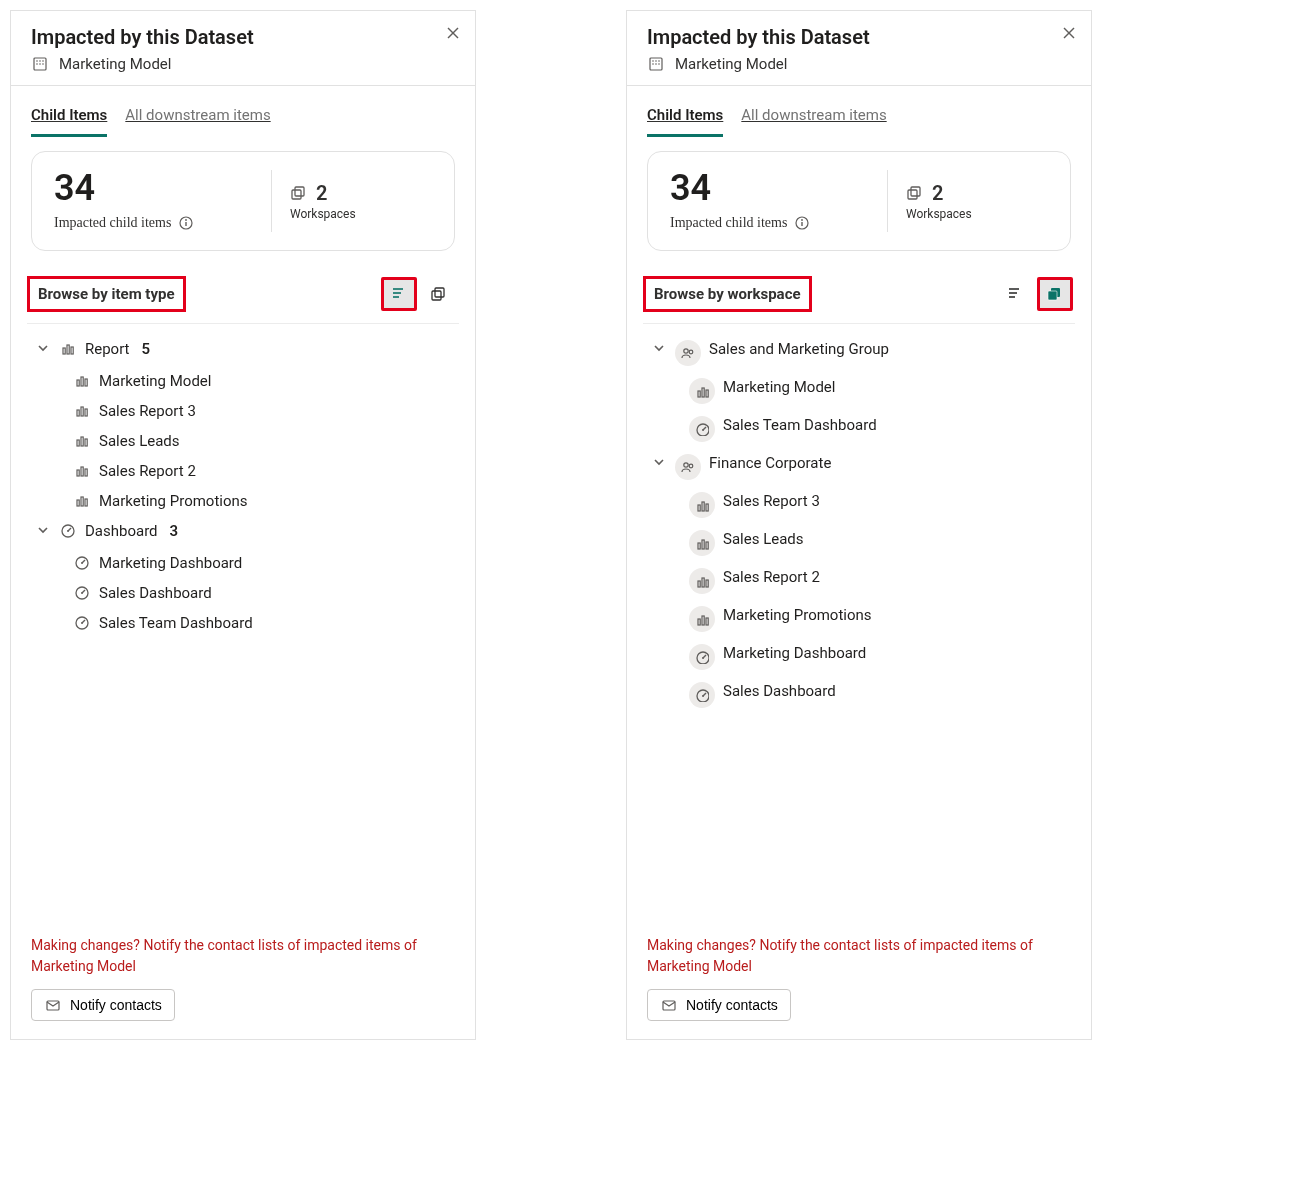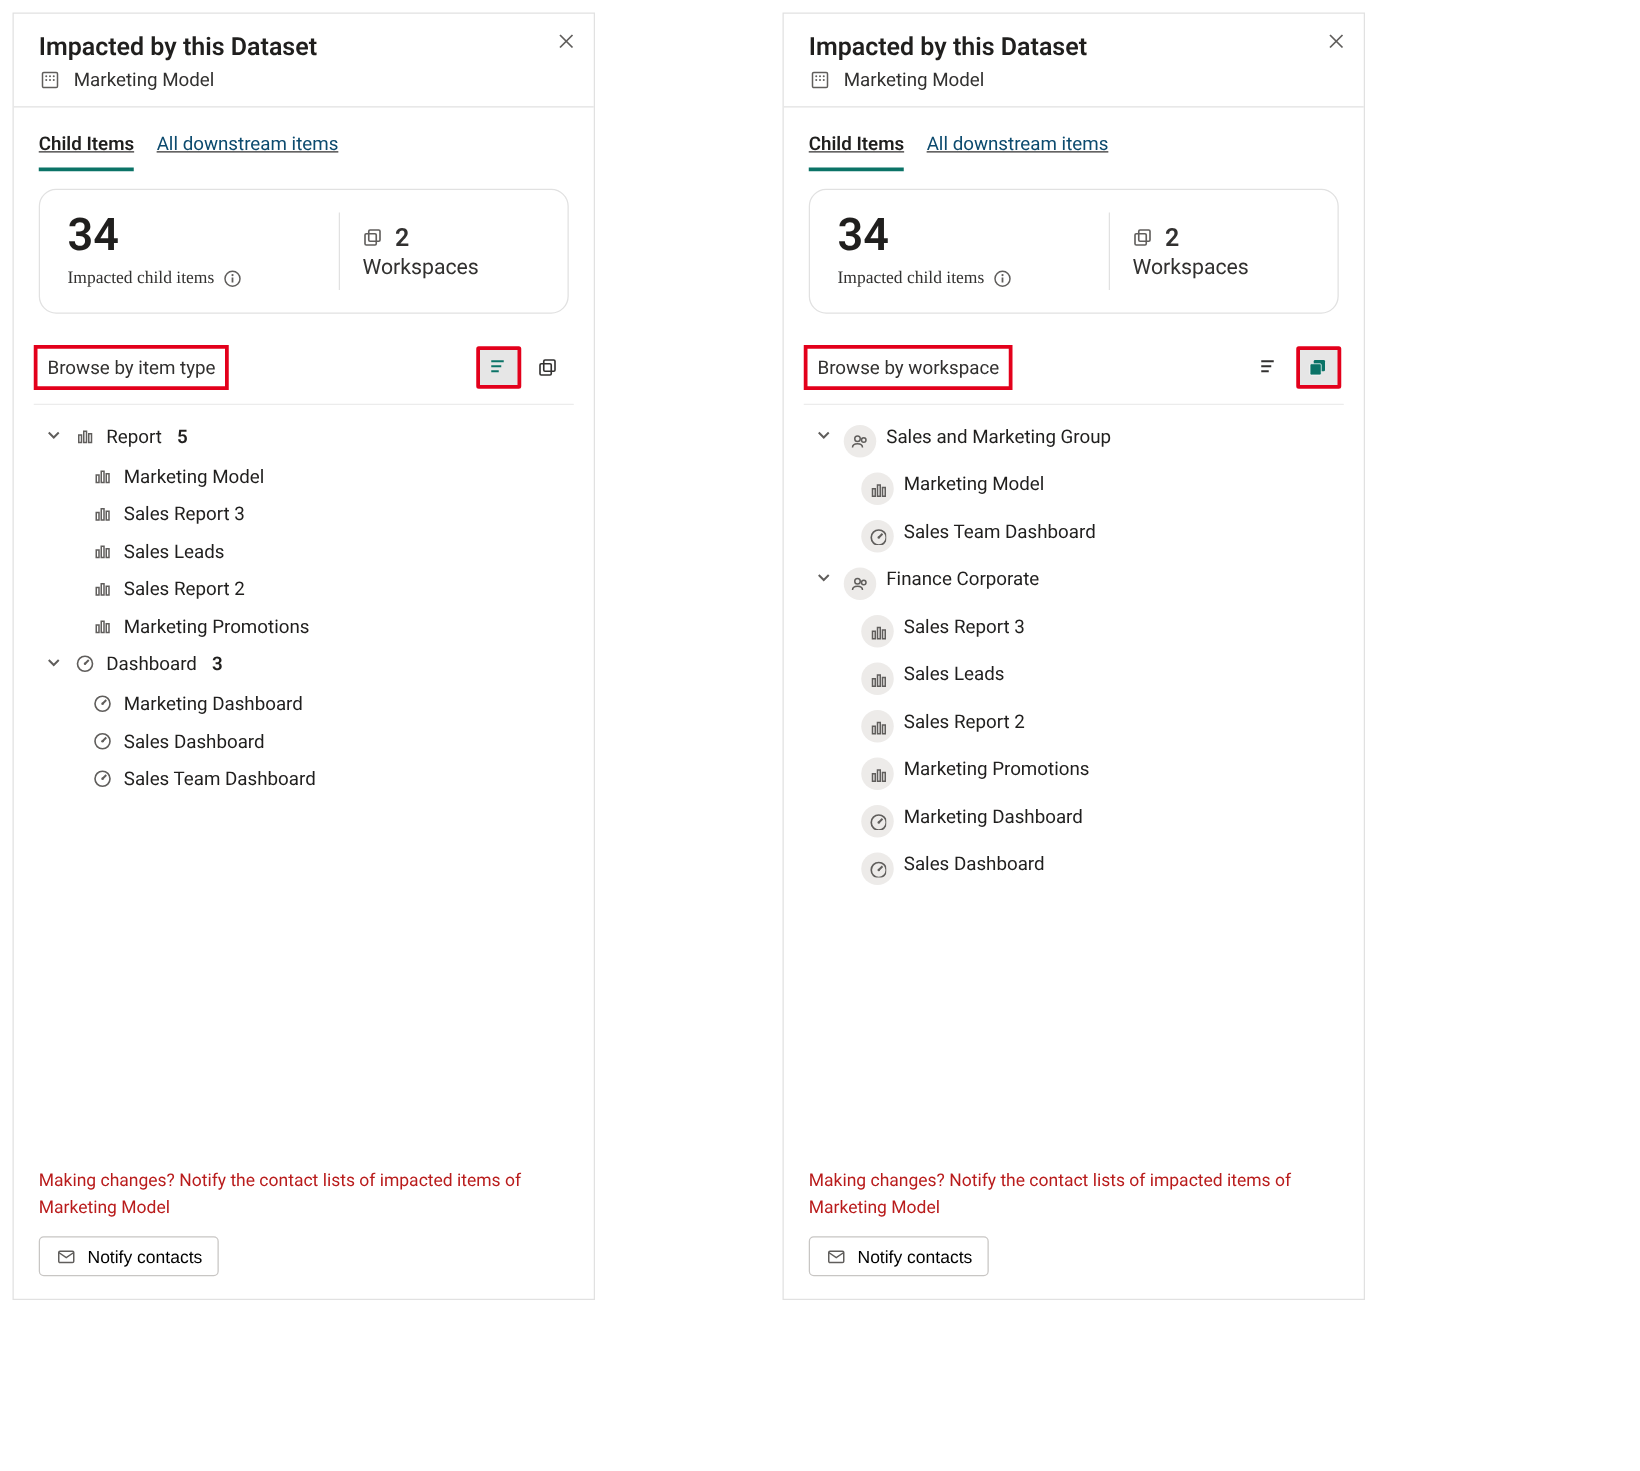--- a/index.html
+++ b/index.html
@@ -49,21 +49,21 @@
     cursor: pointer;
   }
   .tabs {
     display: flex;
     gap: 18px;
     padding: 20px 20px 0 20px;
     text-decoration: underline;
   }
   .tab {
     padding-bottom: 10px;
-    color: #0c4a6e;
+    color: #737373;
     font-size: 15px;
     cursor: pointer;
   }
   .tab.active {
     color: #201f1e;
     font-weight: 600;
     border-bottom: 3px solid #0b7367;
   }
   .summary-card {
     margin: 14px 20px 0 20px;
@@ -103,33 +103,33 @@
     justify-content: center;
   }
   .ws-row {
     display: flex;
     align-items: center;
     gap: 8px;
     font-size: 20px;
     font-weight: 600;
   }
   .ws-label {
-    font-size: 17px;
+    font-size: 12px;
     color: #323130;
     margin-top: 2px;
   }
   .browse-row {
     display: flex;
     align-items: center;
     justify-content: space-between;
     padding: 18px 16px 10px 16px;
     margin-top: 6px;
   }
   .browse-title {
-    font-weight: 400;
+    font-weight: 700;
     font-size: 15px;
     padding: 6px 8px;
   }
   .red-box { border: 3px solid #e3001b; }
   .toggle-group {
     display: flex;
     gap: 4px;
     align-items: center;
     padding: 2px;
   }

